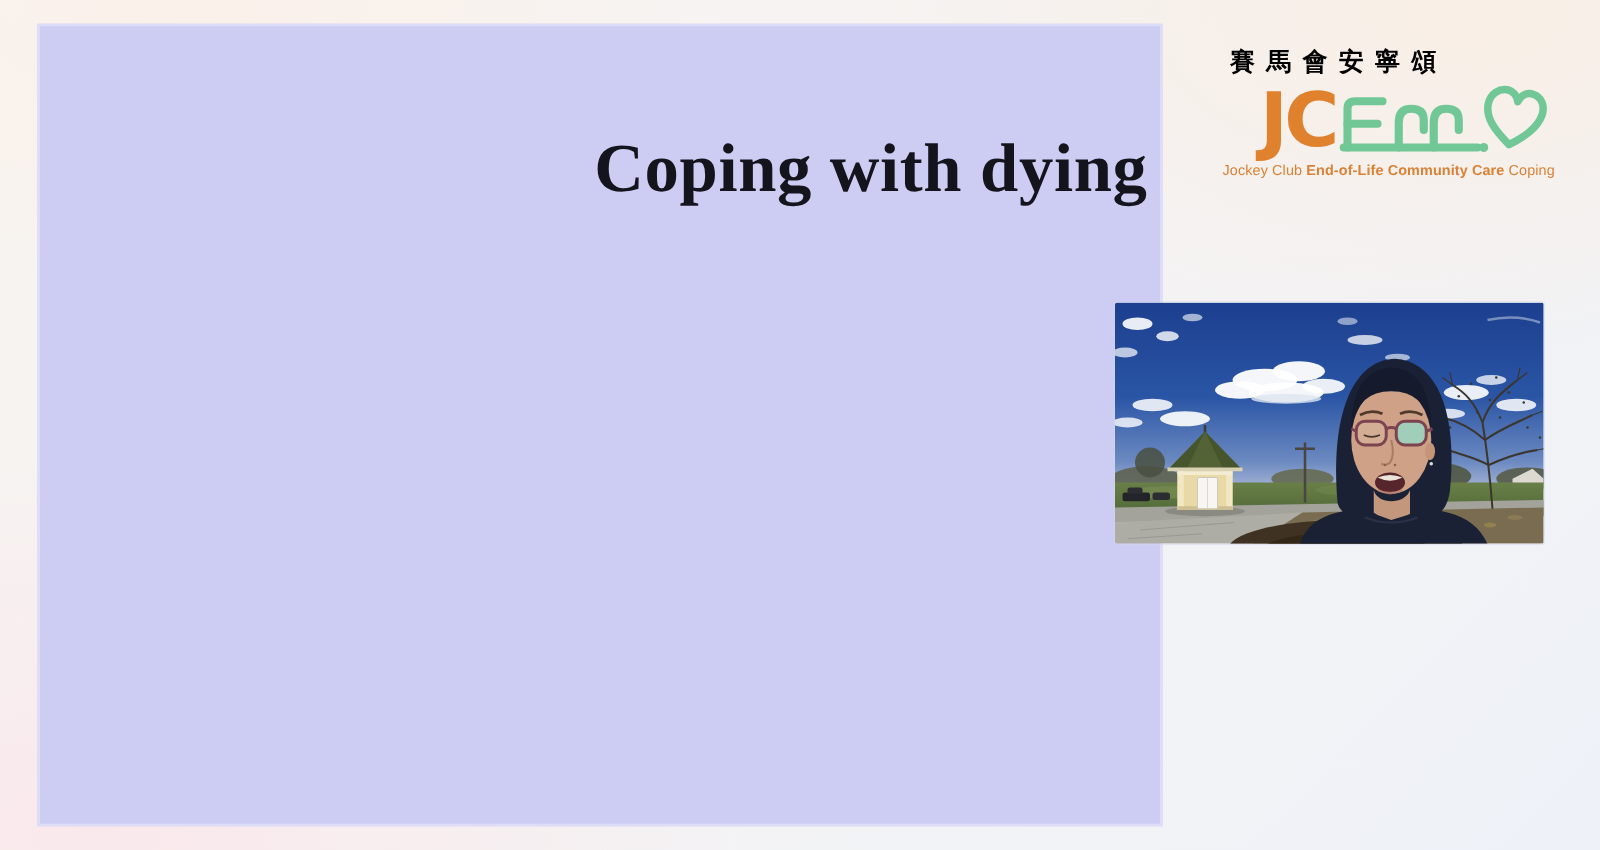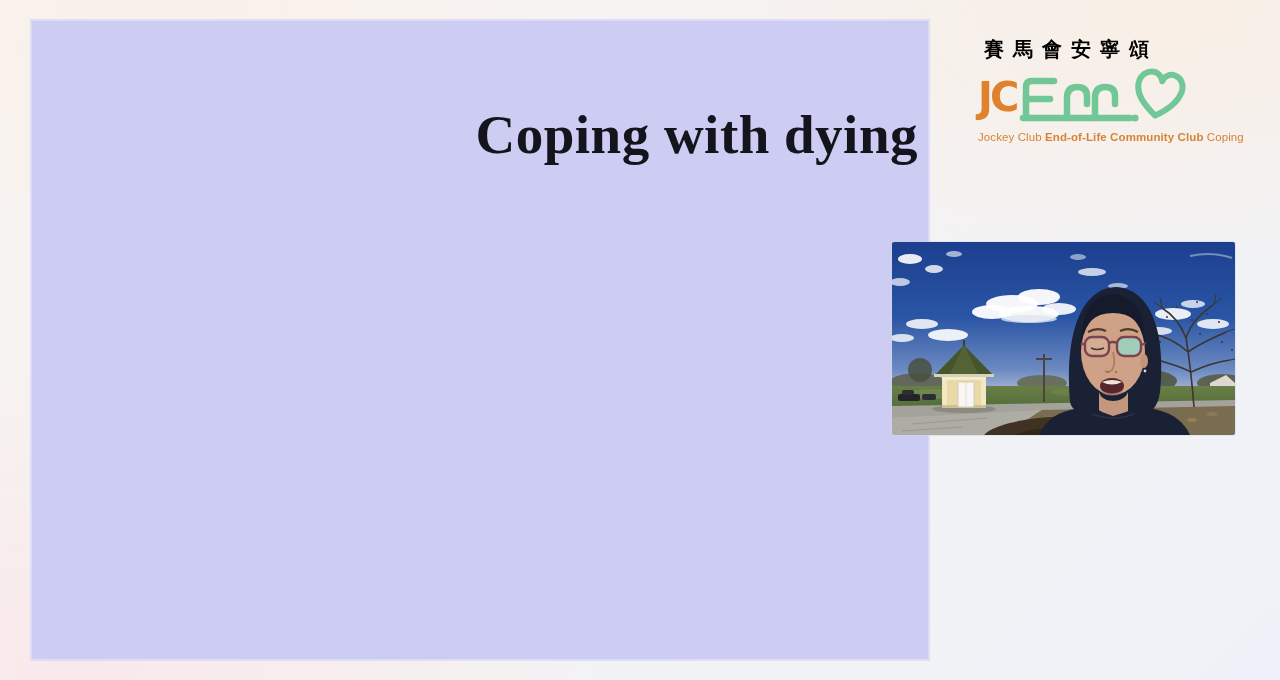--- a/index.html
+++ b/index.html
@@ -28,22 +28,23 @@
   .bullets li::before{
     content:"\2022";position:absolute;left:-29px;top:5px;font-size:27px;color:#16161f;
   }
   .logo{position:absolute;left:978px;top:36px;width:270px;}
   .logo-cn{
     font-size:20px;font-weight:bold;color:#000000;letter-spacing:9px;
     margin-left:6px;white-space:nowrap;
   }
   .logo-row{display:flex;align-items:flex-end;height:62px;margin-top:1px;}
   .logo-jc{
-    font-weight:bold;font-size:40px;line-height:58px;color:#e0812e;letter-spacing:-3px;
+    font-weight:bold;font-size:60px;line-height:58px;color:#e0812e;letter-spacing:-3px;
     font-family:"DejaVu Sans",sans-serif;
+    margin-left:30px;
   }
   .logo-ecc-svg{width:170px;height:58px;margin-left:2px;}
   .logo-sub{margin-top:5px;font-size:11.5px;color:#d98236;white-space:nowrap;letter-spacing:.1px;}
   .logo-sub .bold{font-weight:bold;}
   .webcam{
     position:absolute;left:892px;top:242px;width:343px;height:193px;
     border-radius:2px;overflow:hidden;box-shadow:0 0 0 1px rgba(210,215,235,.5);
   }
   .webcam svg{display:block;width:100%;height:100%;}
 </style>
@@ -71,21 +72,21 @@
         <path d="M49 50 V30 Q49 19 59 19 Q69 19 69 28 V36"></path>
         <path d="M77 50 V30 Q77 19 87 19 Q97 19 97 28 V36"></path>
       </g>
       <circle cx="117" cy="50" r="3.6" fill="#72c796"></circle>
       <g transform="rotate(10 141 26)">
         <path d="M141 48 C127 38 119 30 119 19 C119 10 126 5 132 5 C137 5 141 9 142 13 C143 8 148 4 153 5 C160 6 164 12 163 20 C161 31 153 39 141 48 Z" fill="none" stroke="#72c796" stroke-width="6" stroke-linejoin="round"></path>
       </g>
     </svg>
   </div>
   <div class="logo-sub">
-    <span>Jockey Club </span><span class="bold">End-of-Life Community Club</span><span> Coping</span>
+    <span>Jockey Club </span><span class="bold">End-of-Life Community Care</span><span> Coping</span>
   </div>
 </div>
 
 <div class="webcam">
   <svg viewBox="0 0 343 193" preserveAspectRatio="none">
     <defs>
       <linearGradient id="sky" x1="0" y1="0" x2="0" y2="1">
         <stop offset="0" stop-color="#1c3f8e"></stop>
         <stop offset="0.5" stop-color="#2a55a5"></stop>
         <stop offset="0.85" stop-color="#6c8ac1"></stop>

